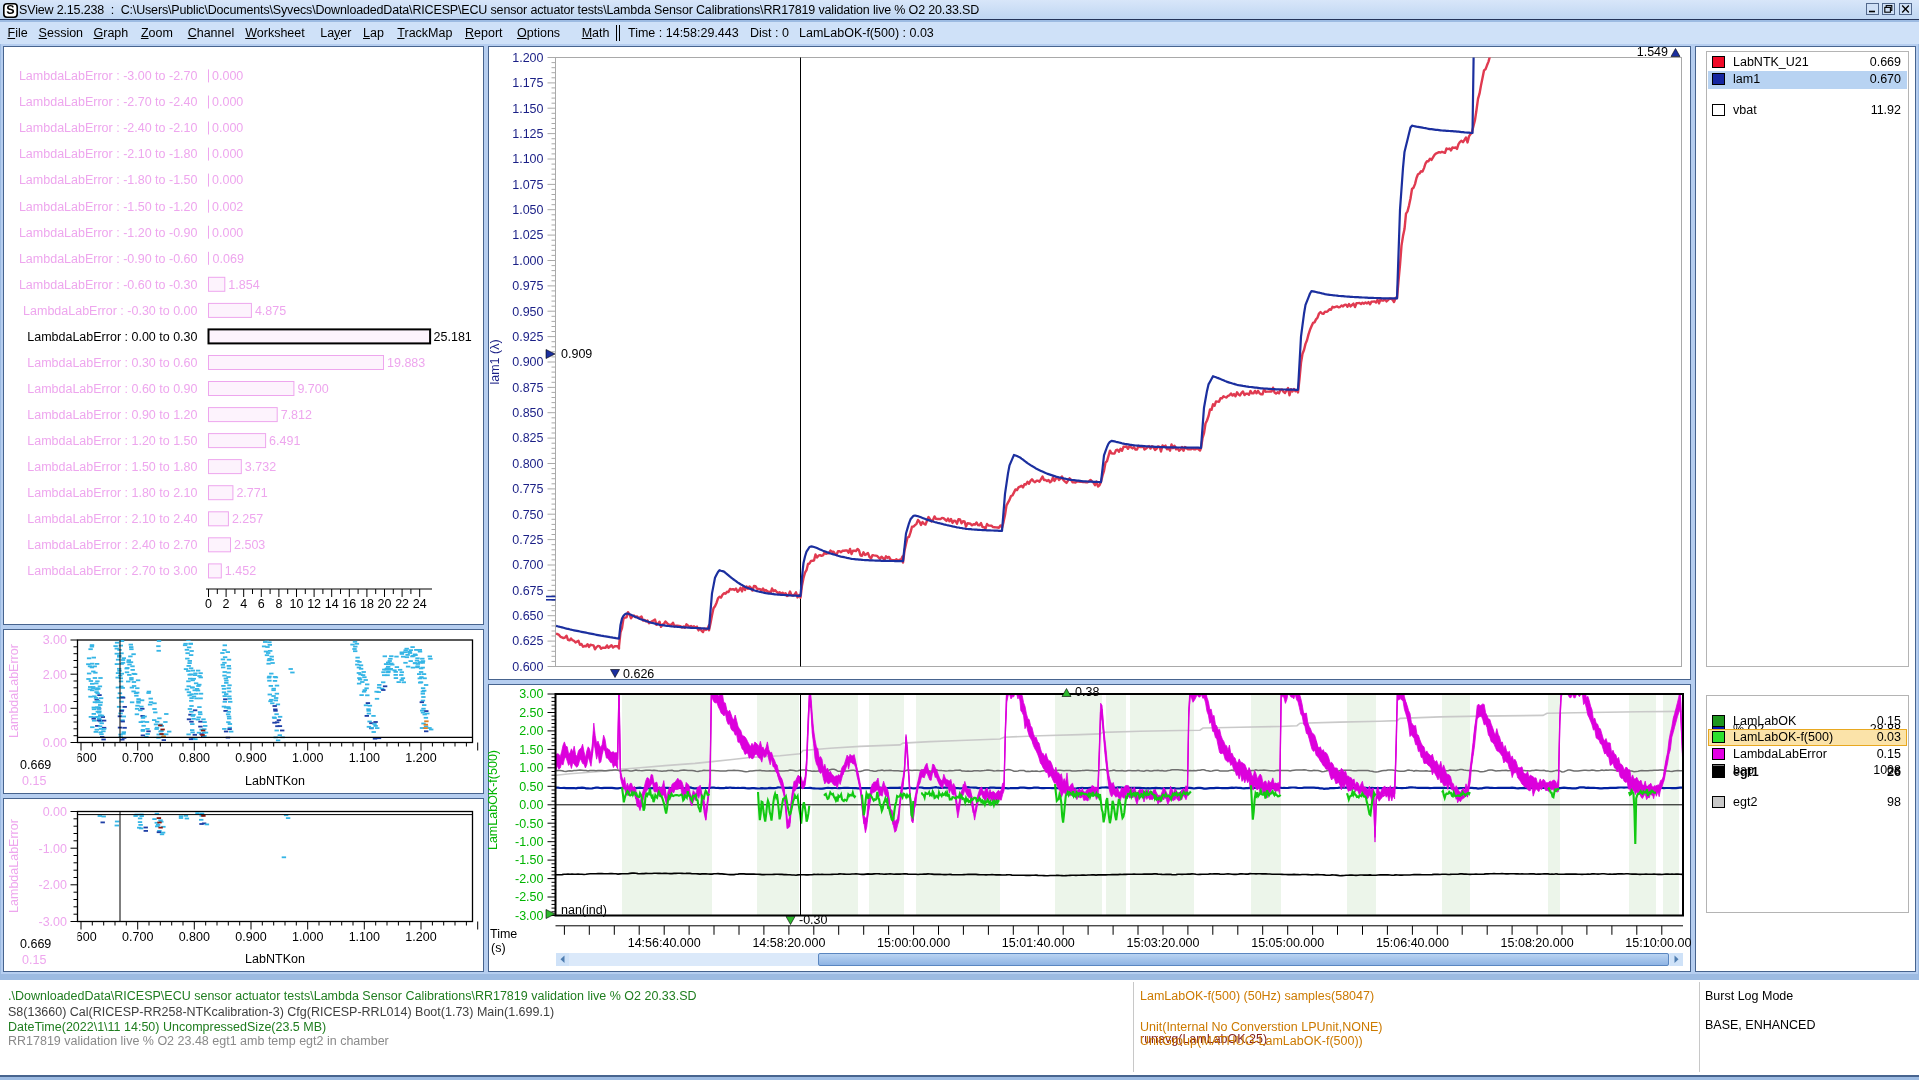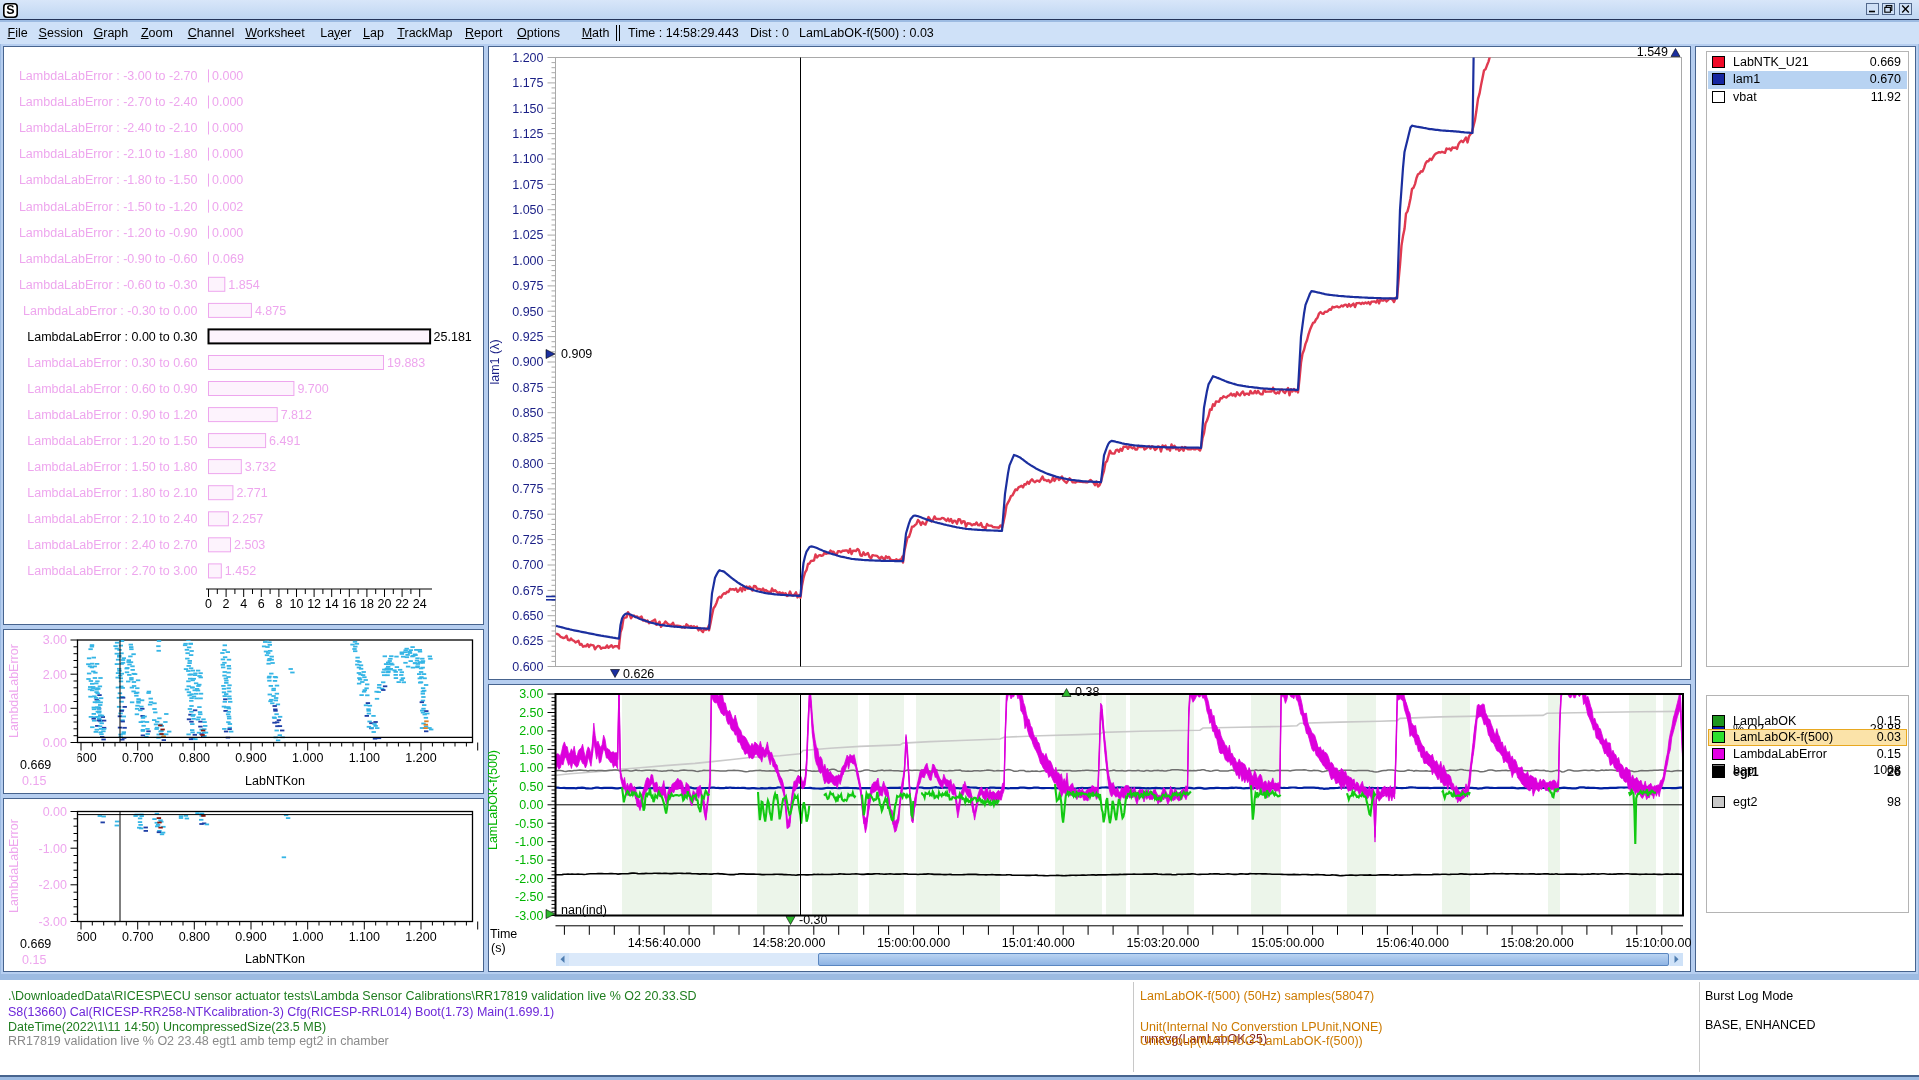--- a/index.html
+++ b/index.html
@@ -21,20 +21,21 @@
 .lname { position:absolute; left:25px; top:1px; }
 .lval { position:absolute; right:6px; top:1px; }
 .lbox { position:absolute; background:#fff; border:1px solid #b4b4b4; }
 </style></head>
 <body>
 <div id="titlebar">
  <svg class="abs" style="left:3px;top:3px" width="15" height="15" viewBox="0 0 15 15">
   <rect x="0.8" y="0.8" width="13.4" height="13.4" rx="3.2" fill="#fff" stroke="#000" stroke-width="1.6"></rect>
   <text x="7.5" y="11.4" text-anchor="middle" font-size="11px" font-weight="bold" fill="#000">S</text>
  </svg>
+ <span class="ttl">SView 2.15.238  :  C:\Users\Public\Documents\Syvecs\DownloadedData\RICESP\ECU sensor actuator tests\Lambda Sensor Calibrations\RR17819 validation live % O2 20.33.SD</span>
  <svg class="abs" style="right:40px;top:2.5px" width="13" height="12" viewBox="0 0 13 12">
   <rect x="0.5" y="0.5" width="12" height="11" fill="#cfe0f6" stroke="#52688c"></rect>
   <path d="M3 8.5H9" stroke="#000" stroke-width="1.6"></path>
     </svg>
  <svg class="abs" style="right:24px;top:2.5px" width="13" height="12" viewBox="0 0 13 12">
   <rect x="0.5" y="0.5" width="12" height="11" fill="#cfe0f6" stroke="#52688c"></rect>
   <rect x="4.2" y="2.6" width="5.6" height="4.8" fill="none" stroke="#000" stroke-width="1.1"></rect>
   <rect x="2.8" y="4.4" width="5.6" height="4.8" fill="#cfe0f6" stroke="#000" stroke-width="1.1"></rect>
     </svg>
  <svg class="abs" style="right:7px;top:2.5px" width="13" height="12" viewBox="0 0 13 12">
@@ -970,21 +971,21 @@
     <div class="lrow" style="top:1.5px;height:17.5px;">
       <span class="sw" style="background:#f00a28"></span>
       <span class="lname">LabNTK_U21</span>
       <span class="lval">0.669</span>
     </div>
     <div class="lrow" style="top:19px;height:17.5px;background:#b8d3f2;padding-left:20px;">
       <span class="sw" style="background:#1626a0"></span>
       <span class="lname">lam1</span>
       <span class="lval">0.670</span>
     </div>
-    <div class="lrow" style="top:37px;height:17.5px;">
+    <div class="lrow" style="top:50px;height:17.5px;">
       <span class="sw" style="background:#ffffff"></span>
       <span class="lname">vbat</span>
       <span class="lval">11.92</span>
     </div>
   </div>
 <div class="lbox" style="left:1706px;top:695px;width:203px;height:218px">
     <div class="lrow" style="top:1px;height:16.2px;margin-top:24px;">
       <span class="sw" style="background:#0018b4"></span>
       <span class="lname">% O2</span>
       <span class="lval">28.88</span>
@@ -1029,21 +1030,21 @@
  <div class="abs" style="left:262px;top:0;width:851px;height:12.5px;background:linear-gradient(#bad4f2,#8fb4e4);border:1px solid #5a86c0;border-radius:2px"></div>
  <div class="abs" style="right:0;top:0;width:13px;height:12.5px;background:#cfe2f8">
    <svg width="13" height="12.5">
         <path d="M4.5 2.5L8.5 6.25L4.5 10Z" fill="#4f7db0"></path>
       </svg></div>
 </div>
 
 <div class="abs" style="left:0;top:980px;width:1919px;height:95px;background:#fff"></div>
 
 <div class="abs" style="left:8px;top:989px;color:#1f7d1f">.\DownloadedData\RICESP\ECU sensor actuator tests\Lambda Sensor Calibrations\RR17819 validation live % O2 20.33.SD</div>
-<div class="abs" style="left:8px;top:1004.5px;color:#6d28d9">S8(13660) Cal(RICESP-RR258-NTKcalibration-3) Cfg(RICESP-RRL014) Boot(1.73) Main(1.699.1)</div>
+<div class="abs" style="left:8px;top:1004.5px;color:#404040">S8(13660) Cal(RICESP-RR258-NTKcalibration-3) Cfg(RICESP-RRL014) Boot(1.73) Main(1.699.1)</div>
 <div class="abs" style="left:8px;top:1019.5px;color:#1f7d1f">DateTime(2022\1\11 14:50) UncompressedSize(23.5 MB)</div>
 <div class="abs" style="left:8px;top:1033.5px;color:#8a8a8a">RR17819 validation live % O2 23.48 egt1 amb temp egt2 in chamber</div>
 <div class="abs" style="left:1140px;top:989px;color:#cc7a00">LamLabOK-f(500) (50Hz) samples(58047)</div>
 <div class="abs" style="left:1140px;top:1032px;color:#7f1d1d">runavg(LamLabOK,25)</div>
 <div class="abs" style="left:1140px;top:1019.5px;color:#cc7a00">Unit(Internal No Converstion LPUnit,NONE)</div>
 <div class="abs" style="left:1140px;top:1033.5px;color:#cc7a00">UnitGroup(MATHUG-LamLabOK-f(500))</div>
 <div class="abs" style="left:1705px;top:989px;color:#000">Burst Log Mode</div>
 <div class="abs" style="left:1705px;top:1018px;color:#000">BASE, ENHANCED</div>
 <div class="abs" style="left:1133px;top:982px;width:1px;height:90px;background:#c8c8c8"></div>
 <div class="abs" style="left:1699px;top:982px;width:1px;height:90px;background:#c8c8c8"></div>

